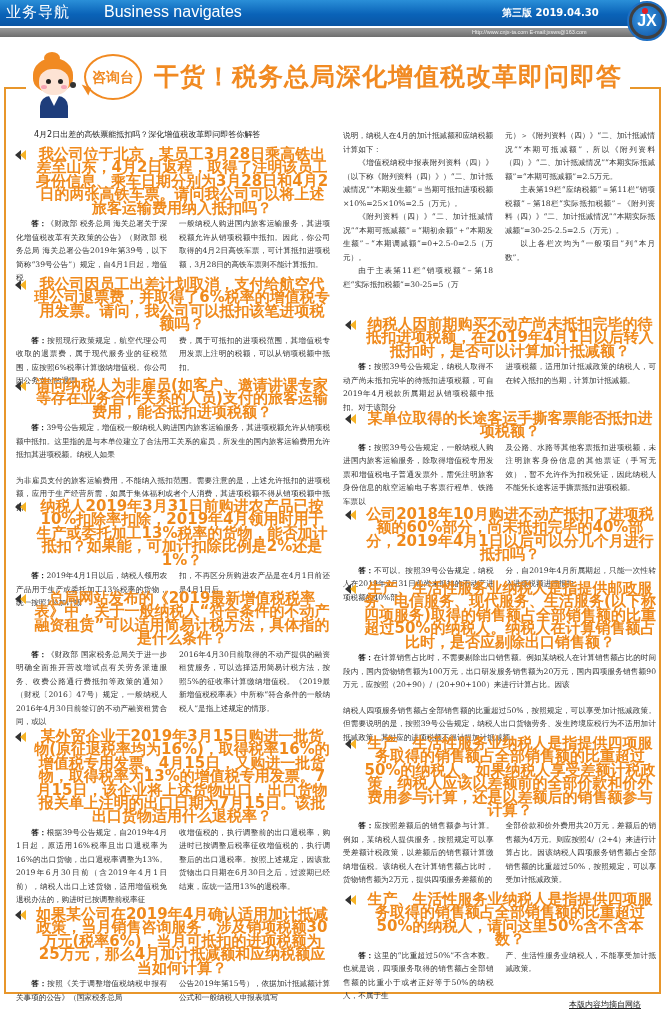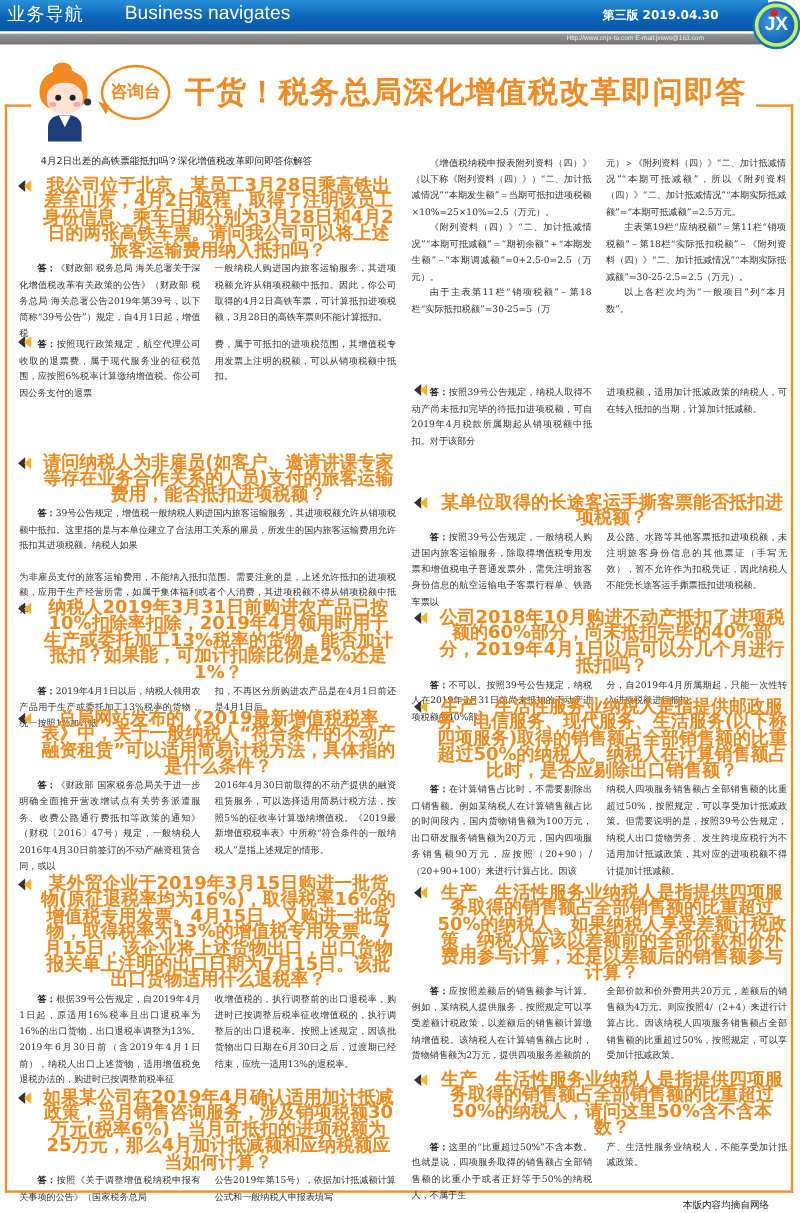--- a/index.html
+++ b/index.html
@@ -13,21 +13,21 @@
     background: linear-gradient(to bottom, #9a9a9a, #6e6e6e); }
   .mast-title-cn { position: absolute; left: 6px; top: 3px; font-family: "DejaVu Sans", sans-serif;
     color: #fff; font-size: 15px; letter-spacing: 1px; }
   .mast-title-en { position: absolute; left: 104px; top: 3px; font-family: "Liberation Sans", sans-serif;
     color: #fff; font-size: 16px; }
   .mast-edition { position: absolute; left: 502px; top: 6px; font-family: "DejaVu Sans", sans-serif;
     color: #fff; font-size: 10px; font-weight: bold; }
   .mast-url { position: absolute; left: 472px; top: 28px; font-family: "Liberation Sans", sans-serif;
     color: #eee; font-size: 5.5px; line-height: 9px; }
   .logo { position: absolute; left: 627px; top: 1px; width: 40px; height: 40px; border-radius: 50%;
-    background: #bef264; border: 2px solid #1d6fc4; overflow: hidden; }
+    background: #404040; border: 2px solid #1d6fc4; overflow: hidden; }
   .logo-inner { position: absolute; left: 3px; top: 3px; width: 30px; height: 30px; border-radius: 50%;
     background: radial-gradient(circle at 40% 40%, #3b9be8, #0b4f9e); color: #fff;
     font-family: "Liberation Sans", sans-serif; font-weight: bold; font-size: 16px; text-align: center; line-height: 30px; }
   .logo-dot { position: absolute; left: 13px; top: 5px; width: 6px; height: 6px; border-radius: 50%; background: #e41e26; }
 
   .frame { position: absolute; left: 4px; top: 87px; width: 657px; height: 907px;
     border: 2px solid #e8962b; border-top: none; }
   .frame-top-l { position: absolute; left: 4px; top: 87px; width: 22px; height: 2px; background: #e8962b; }
   .frame-top-r { position: absolute; left: 630px; top: 87px; width: 31px; height: 2px; background: #e8962b; }
 
@@ -63,21 +63,21 @@
   .q-icon .c1 { position: absolute; left: 0; top: 0; width: 0; height: 0;
     border-top: 5px solid transparent; border-bottom: 5px solid transparent; border-right: 6px solid #333; }
   .q-icon .c2 { position: absolute; left: 5px; top: 0; width: 0; height: 0;
     border-top: 5px solid transparent; border-bottom: 5px solid transparent; border-right: 6px solid #f7b324; }
   .a { display: flex; gap: 12px; margin-top: 2px; }
   .a-col { flex: 1; font-size: 7.6px; line-height: 13.5px; color: #333; text-align: justify; }
   .a-col .lead { font-weight: bold; color: #222; }
   .indent { text-indent: 2em; }
 
   .footer-note { position: absolute; left: 569px; top: 999px; font-family: "DejaVu Sans", sans-serif;
-    font-size: 8px; color: #222; white-space: nowrap; }
+    font-size: 8px; color: #222; white-space: nowrap; text-decoration: underline; }
 </style>
 </head>
 <body>
 
 <div class="masthead">
   <div class="masthead-bar"></div>
   <div class="masthead-sub"></div>
   <span class="mast-title-cn">业务导航</span>
   <span class="mast-title-en">Business navigates</span>
   <span class="mast-edition">第三版  2019.04.30</span>
@@ -125,20 +125,21 @@
     <div class="a-col">一般纳税人购进国内旅客运输服务，其进项税额允许从销项税额中抵扣。因此，你公司取得的4月2日高铁车票，可计算抵扣进项税额，3月28日的高铁车票则不能计算抵扣。</div>
   </div>
 </div>
 
 <div class="qa" style="left:8px; top:278px; width:322px;">
   <div class="q">
     <span class="q-icon">
         <span class="c1"></span>
         <span class="c2"></span>
       </span>
+    <span>我公司因员工出差计划取消，支付给航空代理公司退票费，并取得了6%税率的增值税专用发票。请问，我公司可以抵扣该笔进项税额吗？</span>
   </div>
   <div class="a" style="padding-left:8px;">
     <div class="a-col indent"><span class="lead">答：</span><span>按照现行政策规定，航空代理公司收取的退票费，属于现代服务业的征税范围，应按照6%税率计算缴纳增值税。你公司因公务支付的退票</span></div>
     <div class="a-col">费，属于可抵扣的进项税范围，其增值税专用发票上注明的税额，可以从销项税额中抵扣。</div>
   </div>
 </div>
 
 <div class="qa" style="left:8px; top:379px; width:322px;">
   <div class="q">
     <span class="q-icon">
@@ -205,38 +206,40 @@
   </div>
   <div class="a" style="padding-left:8px;">
     <div class="a-col indent"><span class="lead">答：</span><span>按照《关于调整增值税纳税申报有关事项的公告》（国家税务总局</span></div>
     <div class="a-col">公告2019年第15号），依据加计抵减额计算公式和一般纳税人申报表填写</div>
   </div>
 </div>
 
 <div class="qa" style="left:343px; top:127px; width:312px;">
   <div class="a">
     <div class="a-col">
+      <div>说明，纳税人在4月的加计抵减额和应纳税额计算如下：</div>
       <div class="indent">《增值税纳税申报表附列资料（四）》（以下称《附列资料（四）》）“二、加计抵减情况”“本期发生额”＝当期可抵扣进项税额×10%=25×10%=2.5（万元）。</div>
       <div class="indent">《附列资料（四）》“二、加计抵减情况”“本期可抵减额”＝“期初余额”＋“本期发生额”－“本期调减额”=0+2.5-0=2.5（万元）。</div>
       <div class="indent">由于主表第11栏“销项税额”－第18栏“实际抵扣税额”=30-25=5（万</div>
     </div>
     <div class="a-col">
       <div>元）＞《附列资料（四）》“二、加计抵减情况”“本期可抵减额”，所以《附列资料（四）》“二、加计抵减情况”“本期实际抵减额”=“本期可抵减额”=2.5万元。</div>
       <div class="indent">主表第19栏“应纳税额”＝第11栏“销项税额”－第18栏“实际抵扣税额”－《附列资料（四）》“二、加计抵减情况”“本期实际抵减额”=30-25-2.5=2.5（万元）。</div>
       <div class="indent">以上各栏次均为“一般项目”列“本月数”。</div>
     </div>
   </div>
 </div>
 
 <div class="qa" style="left:338px; top:318px; width:318px;">
   <div class="q">
     <span class="q-icon">
         <span class="c1"></span>
         <span class="c2"></span>
       </span>
+    <span>纳税人因前期购买不动产尚未抵扣完毕的待抵扣进项税额，在2019年4月1日以后转入抵扣时，是否可以计算加计抵减额？</span>
   </div>
   <div class="a" style="padding-left:5px;">
     <div class="a-col indent"><span class="lead">答：</span><span>按照39号公告规定，纳税人取得不动产尚未抵扣完毕的待抵扣进项税额，可自2019年4月税款所属期起从销项税额中抵扣。对于该部分</span></div>
     <div class="a-col">进项税额，适用加计抵减政策的纳税人，可在转入抵扣的当期，计算加计抵减额。</div>
   </div>
 </div>
 
 <div class="qa" style="left:338px; top:412px; width:318px;">
   <div class="q">
     <span class="q-icon">
@@ -266,21 +269,21 @@
 </div>
 
 <div class="qa" style="left:338px; top:582px; width:318px;">
   <div class="q">
     <span class="q-icon">
         <span class="c1"></span>
         <span class="c2"></span>
       </span>
     <span>生产、生活性服务业纳税人是指提供邮政服务、电信服务、现代服务、生活服务(以下称四项服务)取得的销售额占全部销售额的比重超过50%的纳税人。纳税人在计算销售额占比时，是否应剔除出口销售额？</span>
   </div>
-  <div class="a" style="padding-left:5px;">
+  <div class="a" style="padding-left:5px;flex-direction:column;">
     <div class="a-col indent"><span class="lead">答：</span><span>在计算销售占比时，不需要剔除出口销售额。例如某纳税人在计算销售额占比的时间段内，国内货物销售额为100万元，出口研发服务销售额为20万元，国内四项服务销售额90万元，应按照（20+90）/（20+90+100）来进行计算占比。因该</span></div>
     <div class="a-col">纳税人四项服务销售额占全部销售额的比重超过50%，按照规定，可以享受加计抵减政策。但需要说明的是，按照39号公告规定，纳税人出口货物劳务、发生跨境应税行为不适用加计抵减政策，其对应的进项税额不得计提加计抵减额。</div>
   </div>
 </div>
 
 <div class="qa" style="left:338px; top:737px; width:318px;">
   <div class="q">
     <span class="q-icon">
         <span class="c1"></span>
         <span class="c2"></span>

